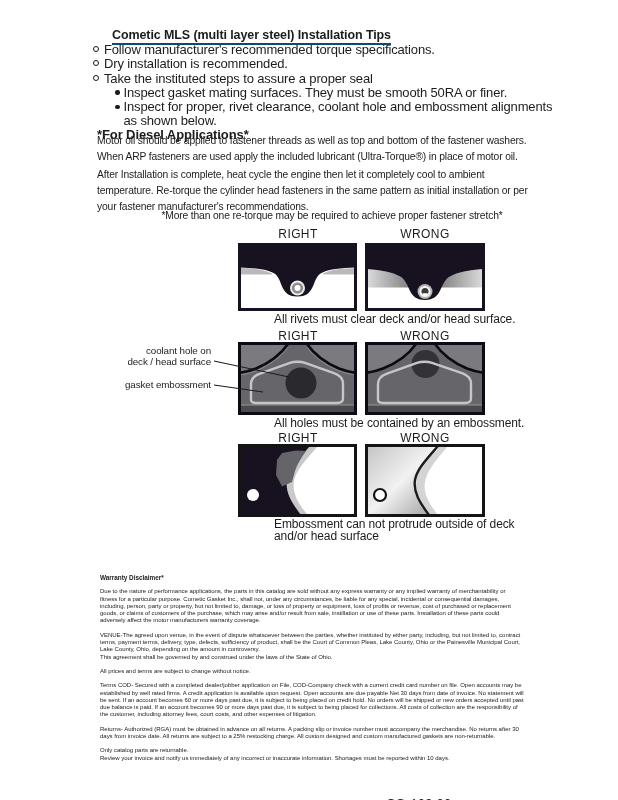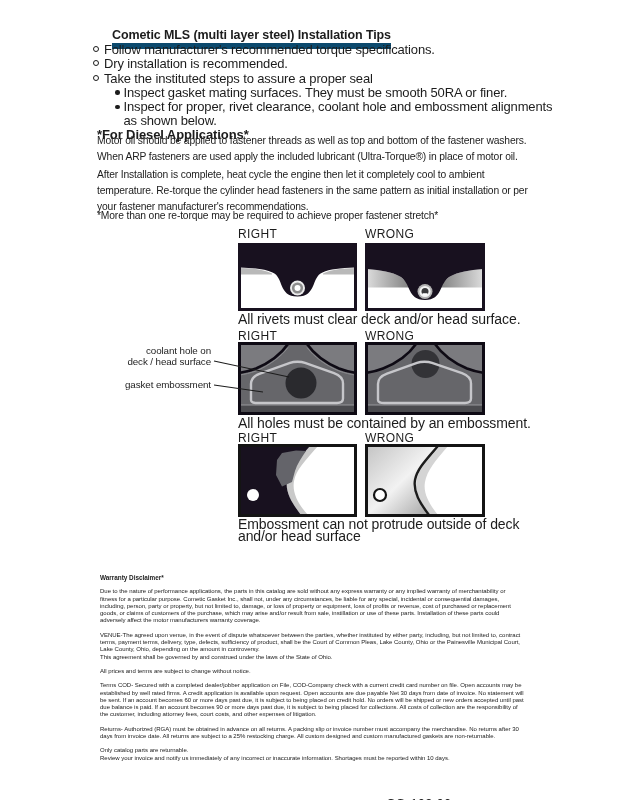--- a/index.html
+++ b/index.html
@@ -3,34 +3,34 @@
 <meta charset="utf-8">
 <style>
   html,body{margin:0;padding:0;background:#ffffff;}
   .page{
     position:relative;width:618px;height:800px;background:#ffffff;overflow:hidden;
     font-family:"Liberation Sans",sans-serif;color:#1c1c1c;
   }
   .abs{position:absolute;}
   .title{
     left:112px;top:20px;font-size:12.5px;font-weight:bold;letter-spacing:-0.1px;
-    border-bottom:6px solid #0c4a6e;padding-bottom:1px;white-space:nowrap;
+    border-bottom:2px solid #0c4a6e;padding-bottom:1px;white-space:nowrap;
   }
   .tips{left:93px;top:43px;font-size:13px;letter-spacing:-0.15px;line-height:14.3px;width:470px;}
   .tip-row{display:flex;align-items:baseline;}
   .tip-row.sub{padding-left:22px;}
   .o-dot{width:4px;height:4px;border:1px solid #1c1c1c;border-radius:50%;margin-right:5px;flex:0 0 auto;position:relative;top:-2px;}
   .f-dot{width:4.5px;height:4.5px;background:#1c1c1c;border-radius:50%;margin-right:4px;flex:0 0 auto;position:relative;top:-2px;}
   .diesel-h{left:97px;top:116px;font-size:13px;font-weight:bold;letter-spacing:-0.1px;}
   .body-p{left:97px;width:436px;font-size:10.3px;letter-spacing:-0.15px;line-height:16px;margin:0;}
   .p1{top:133px;}
   .p2{top:167px;}
-  .note{top:208px;width:470px;}
-  .dg-h{font-size:12px;letter-spacing:0.4px;text-align:left;width:120px;}
-  .dg-cap{font-size:14px;letter-spacing:-0.1px;line-height:12px;white-space:pre-line;}
+  .note{top:208px;width:470px;text-align:center;}
+  .dg-h{font-size:12px;letter-spacing:0.4px;text-align:center;width:120px;}
+  .dg-cap{font-size:12px;letter-spacing:-0.1px;line-height:12px;white-space:pre-line;margin-left:36px;}
   .panel{line-height:0;}
   .dg-label{font-size:9.8px;letter-spacing:-0.1px;line-height:11.3px;text-align:right;width:122px;}
   .leader-svg{left:0;top:0;pointer-events:none;}
   .disc{left:100px;top:574px;width:424px;font-size:6px;letter-spacing:-0.02px;line-height:7.3px;color:#222;}
   .disc h3{font-size:6.4px;margin:0 0 7px 0;}
   .disc p{margin:0 0 7px 0;white-space:pre-line;}
   .page-code{left:386px;top:757px;font-size:13px;letter-spacing:0.2px;margin-top:39px;}
 </style>
 </head>
 <body>

